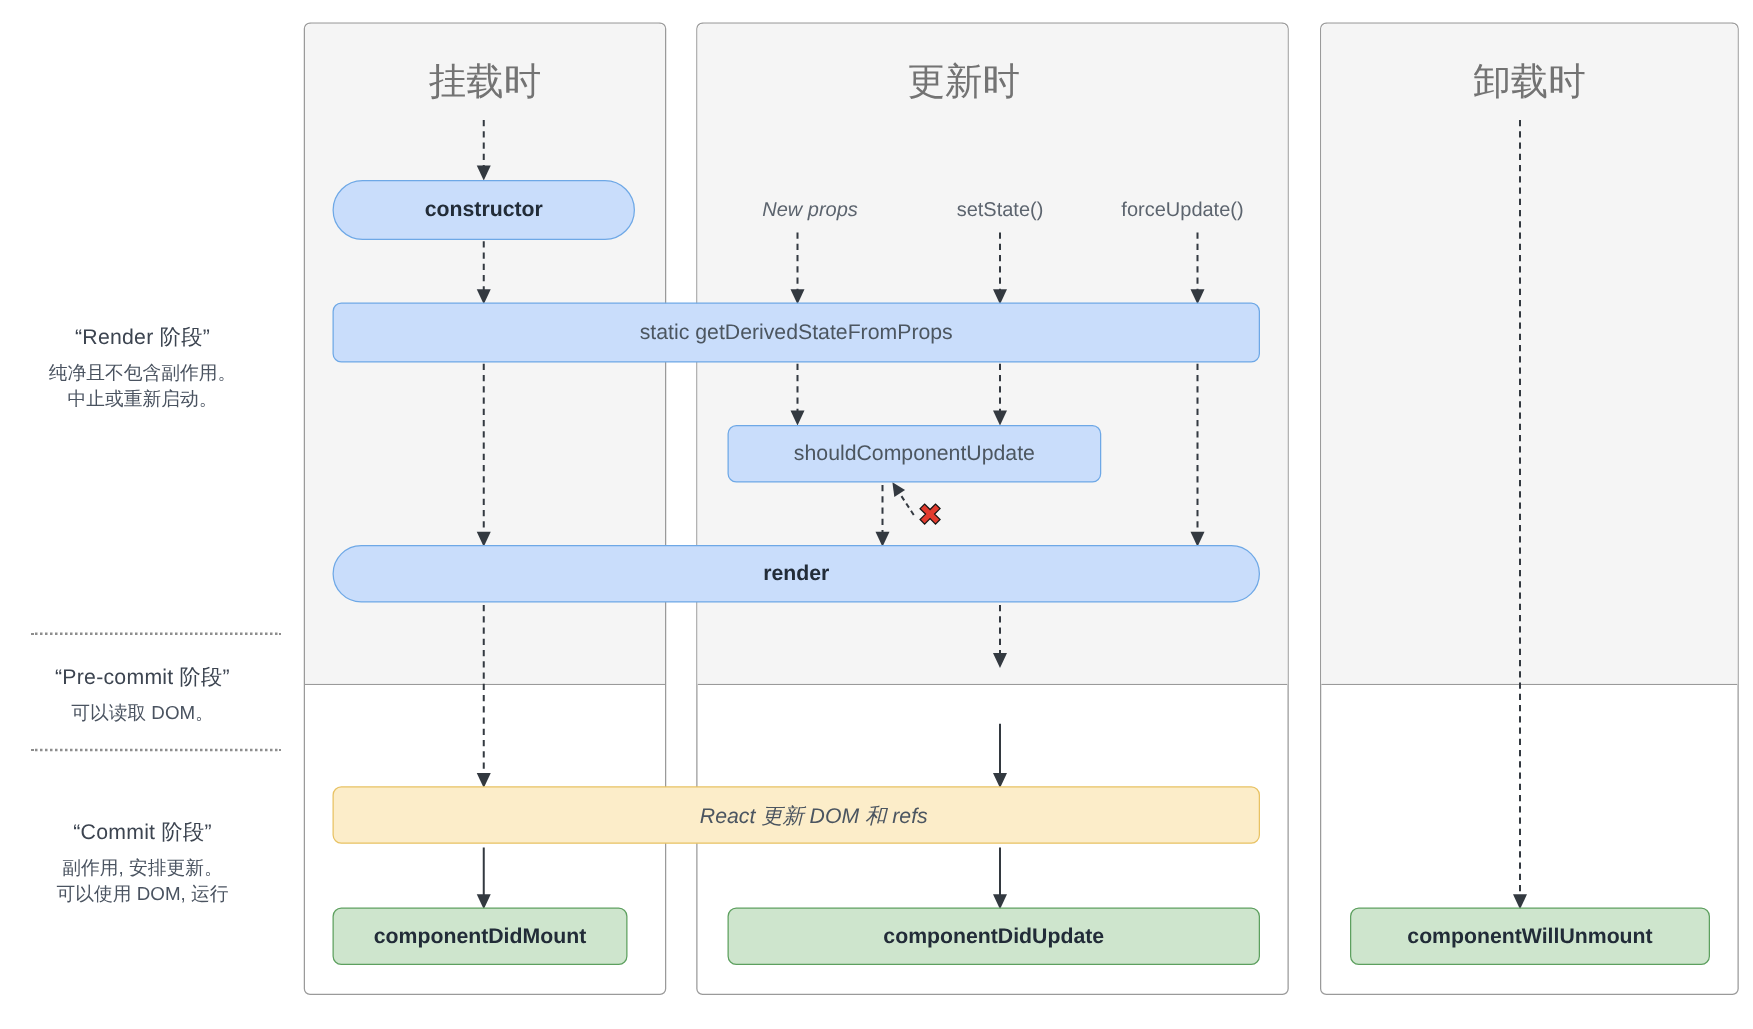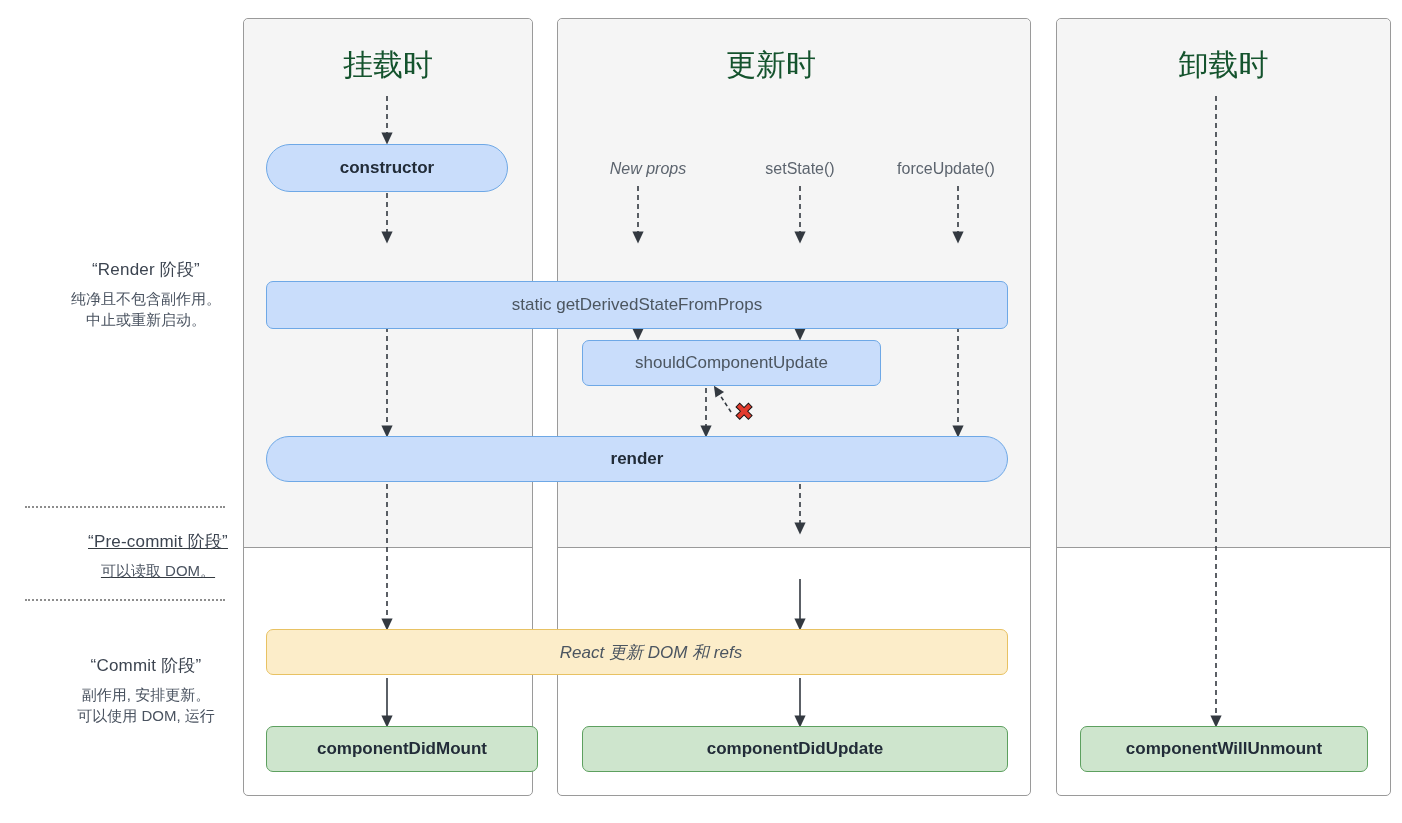--- a/index.html
+++ b/index.html
@@ -20,21 +20,20 @@
     left: 0; top: 0;
     width: 1402px;
     height: 823px;
   }
 
   
   .legend-block {
     position: absolute;
     text-align: center;
     line-height: 1.45;
-    margin-left: 32px;
   }
   .legend-title {
     font-size: 17px;
     color: #3c4450;
     letter-spacing: .2px;
     white-space: nowrap;
   }
   .legend-body {
     font-size: 15px;
     color: #4a5360;
@@ -57,21 +56,21 @@
   }
   .panel-shade {
     position: absolute;
     background: #f5f5f5;
     border-bottom: 1px solid #9a9a9a;
     box-sizing: border-box;
   }
   .panel-title {
     position: absolute;
     font-size: 30px;
-    color: #14532d;
+    color: #737373;
     text-align: center;
     white-space: nowrap;
   }
 
   
   .node {
     position: absolute;
     box-sizing: border-box;
     border-radius: 7px;
     display: flex;
@@ -139,21 +138,21 @@
   <div class="legend-block" style="left:0px; top:258px; width:228px;">
     <div class="legend-title">“Render 阶段”</div>
     <div class="legend-body">
       <div>纯净且不包含副作用。</div>
       <div>中止或重新启动。</div>
     </div>
   </div>
 
   <div class="dotted-rule" style="left:25px; top:506px; width:200px;"></div>
 
-  <div class="legend-block" style="left:12px; top:530px; width:228px;text-decoration:underline;">
+  <div class="legend-block" style="left:0px; top:530px; width:228px;">
     <div class="legend-title">“Pre-commit 阶段”</div>
     <div class="legend-body">
       <div>可以读取 DOM。</div>
     </div>
   </div>
 
   <div class="dotted-rule" style="left:25px; top:599px; width:200px;"></div>
 
   <div class="legend-block" style="left:0px; top:654px; width:228px;">
     <div class="legend-title">“Commit 阶段”</div>
@@ -206,28 +205,28 @@
       <line x1="1216" y1="96" x2="1216" y2="723" stroke-dasharray="5,4" marker-end="url(#ah)"></line>
     </g>
   </svg>
 
   <div style="position:absolute; left:731px; top:399px; width:26px; height:26px;
               color:#e23b2e; font-size:24px; font-weight:bold; line-height:26px;
               text-align:center; -webkit-text-stroke:1px #111; font-family:'DejaVu Sans',sans-serif;">✖</div>
 
   <div class="node blue strong" style="left:266px; top:144px; width:242px; height:48px;">constructor</div>
 
-  <div class="node blue" style="left:266px; top:242px; width:742px; height:48px;margin-top:39px;">static getDerivedStateFromProps</div>
+  <div class="node blue" style="left:266px; top:242px; width:742px; height:48px;">static getDerivedStateFromProps</div>
 
   <div class="node blue" style="left:582px; top:340px; width:299px; height:46px;text-align:center;">shouldComponentUpdate</div>
 
   <div class="node blue strong" style="left:266px; top:436px; width:742px; height:46px;">render</div>
 
 
   <div class="node yellow italic" style="left:266px; top:629px; width:742px; height:46px;">React 更新 DOM 和 refs</div>
 
-  <div class="node green" style="left:266px; top:726px; width:272px; height:46px;">componentDidMount</div>
+  <div class="node green" style="left:266px; top:726px; width:236px; height:46px;">componentDidMount</div>
 
   <div class="node green" style="left:582px; top:726px; width:426px; height:46px;">componentDidUpdate</div>
 
   <div class="node green" style="left:1080px; top:726px; width:288px; height:46px;">componentWillUnmount</div>
 
 </div>
 
 </body></html>

